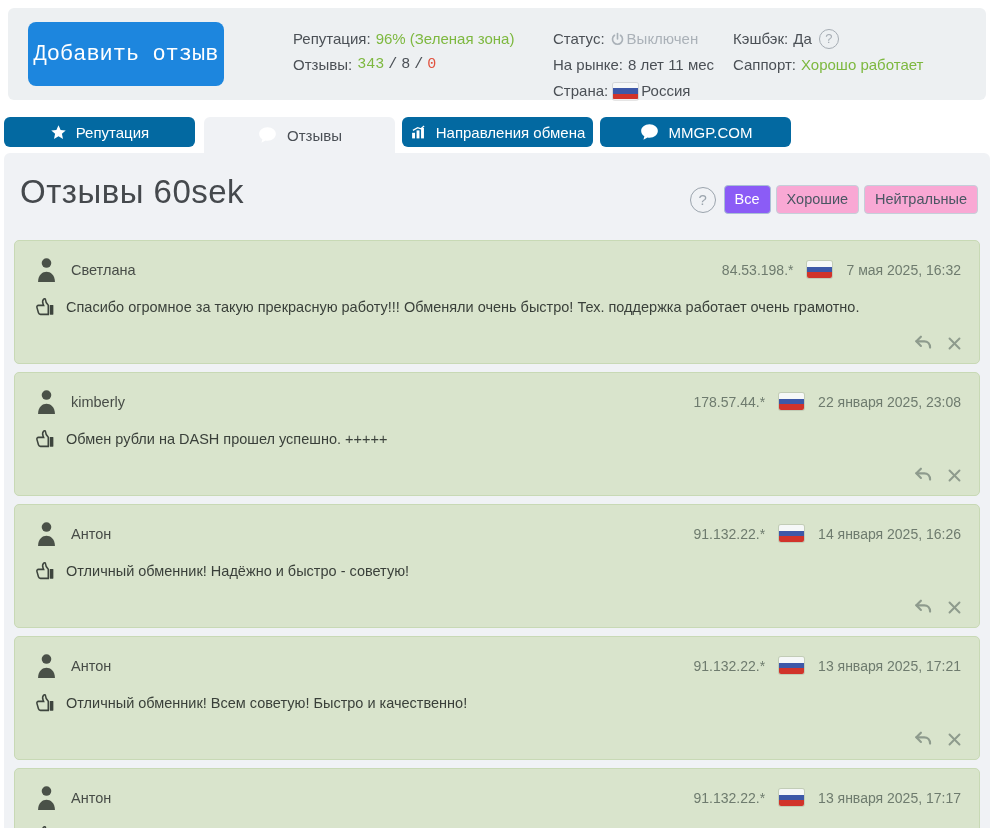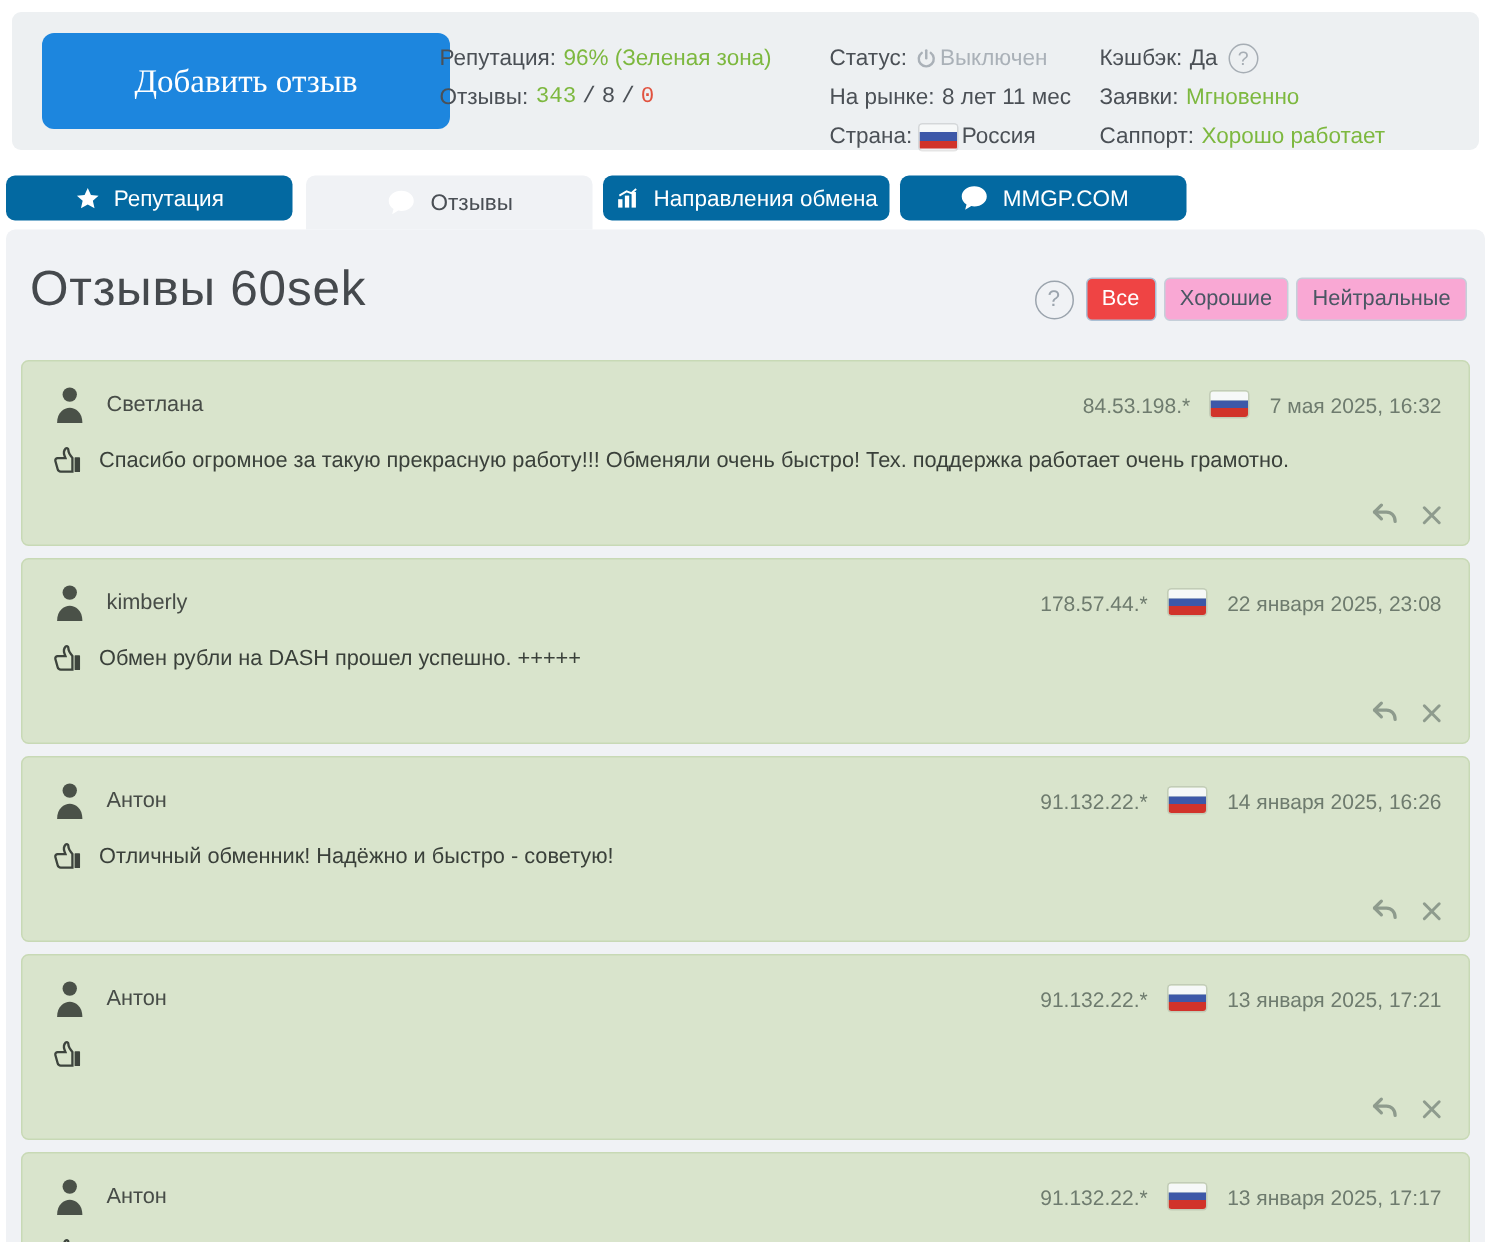--- a/index.html
+++ b/index.html
@@ -7,23 +7,23 @@
   body {
     position:relative; overflow:hidden; background:#ffffff;
     font-family:"Liberation Sans", sans-serif; color:#4b5056;
   }
   
   .topbar {
     position:absolute; left:8px; top:8px; width:978px; height:92px;
     background:#edf0f2; border-radius:6px;
   }
   .add-btn {
-    position:absolute; left:20px; top:14px; width:272px; height:64px;
+    position:absolute; left:20px; top:14px; width:196px; height:64px;
     background:#1d86de; border:none; border-radius:8px; cursor:pointer;
-    color:#fff; font-size:22px; font-weight:500; font-family:Liberation Serif, serif;
+    color:#fff; font-size:22px; font-weight:500; font-family:Liberation Mono, monospace;
     display:flex; align-items:center; justify-content:center;
   }
   .stat-col { position:absolute; top:18px; font-size:15px; line-height:26px; white-space:nowrap; }
   .stat-col.c1 { left:285px; }
   .stat-col.c2 { left:545px; }
   .stat-col.c3 { left:725px; }
   .stat-line { display:flex; align-items:center; gap:5px; height:26px; }
   .lbl { color:#4b5056; }
   .val-green { color:#7db83f; }
   .val-blue  { color:#3d9bdc; }
@@ -70,21 +70,21 @@
   }
   .filter-help {
     width:26px; height:26px; border:1px solid #9ba4ad; border-radius:50%;
     color:#9ba4ad; font-size:15px; display:flex; align-items:center; justify-content:center;
     margin-right:3px; cursor:pointer; background:transparent;
   }
   .fbtn {
     font-family:inherit; font-size:14.5px; border-radius:4px; cursor:pointer;
     padding:5px 10px; border:1px solid transparent; line-height:17px;
   }
-  .fbtn.on  { background:#ef4444; color:#ffffff; border-color:#a9c0d5; }
+  .fbtn.on  { background:#8b5cf6; color:#ffffff; border-color:#a9c0d5; }
   .fbtn.off { background:#f9a8d4; color:#4a5663; border-color:#c5cfd9; }
   
   .cards { position:absolute; left:10px; top:87px; width:966px; }
   .card {
     position:relative; height:124px; margin-bottom:8px;
     background:#d9e4cc; border:1px solid #c8d9b5; border-radius:5px;
   }
   .card-head { display:flex; align-items:center; padding:16px 18px 0 20px; }
   .avatar { width:23px; height:25px; flex:0 0 auto; }
   .rname { margin-left:13px; font-size:14.5px; color:#474c47; }
@@ -147,24 +147,20 @@
     </div>
   </div>
 
   <div class="stat-col c3">
     <div class="stat-line">
       <span class="lbl">Кэшбэк:</span>
       <span class="val-dark">Да</span>
       <span class="help-circle">?</span>
     </div>
     <div class="stat-line">
-      <span class="lbl">Заявки:</span>
-      <span class="val-green">Мгновенно</span>
-    </div>
-    <div class="stat-line">
       <span class="lbl">Саппорт:</span>
       <span class="val-green">Хорошо работает</span>
     </div>
   </div>
 </div>
 
 <div class="tab t1">
   <svg width="17" height="17" viewBox="0 0 24 24">
     <path fill="#fff" d="M12 1.8 L15 8.4 L22.2 9.1 L16.8 13.9 L18.4 21 L12 17.3 L5.6 21 L7.2 13.9 L1.8 9.1 L9 8.4 Z"></path>
   </svg>
@@ -323,20 +319,21 @@
             <div class="b"></div>
             <div class="r"></div>
           </span>
         <span class="rdate">13 января 2025, 17:21</span>
       </div>
       <div class="card-body">
         <svg class="thumb" viewBox="0 0 22 22">
           <path d="M14.6 9.2 C13.2 7.6 11.6 5.6 11.6 3.2 C11.6 2 10.4 1.5 9.6 2.3 C8.4 3.6 8.1 5.6 8.8 7.4 L9.5 9.2 H3.8 C2.6 9.2 1.8 10.3 2.1 11.4 L3.8 17.4 C4.1 18.4 5 19.1 6 19.1 H14.6 Z" fill="none" stroke="#3d443d" stroke-width="1.7"></path>
           <rect x="16.2" y="8.7" width="4" height="10.8" rx="0.5" fill="#3d443d"></rect>
         </svg>
+        <span class="rtext">Отличный обменник! Всем советую! Быстро и качественно!</span>
       </div>
       <div class="card-actions">
         <svg class="act-ic" viewBox="0 0 24 24" fill="none" stroke="currentColor" stroke-width="2.6" stroke-linecap="round" stroke-linejoin="round">
           <path d="M9.5 4.5 L4 10 L9.5 15.5"></path>
             <path d="M4 10 H13.5 C17.5 10 20.5 13 20.5 17.5"></path>
         </svg>
         <svg class="act-ic" viewBox="0 0 24 24" fill="none" stroke="currentColor" stroke-width="2.8" stroke-linecap="round" style="width:17px;height:17px">
           <path d="M5 5 L19 19"></path>
             <path d="M19 5 L5 19"></path>
         </svg>

